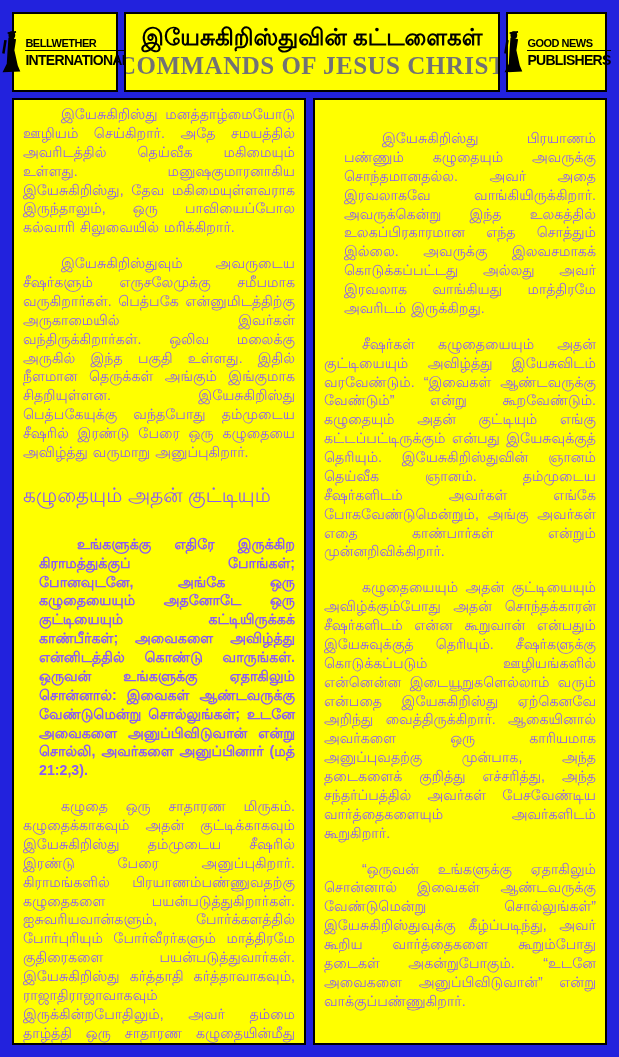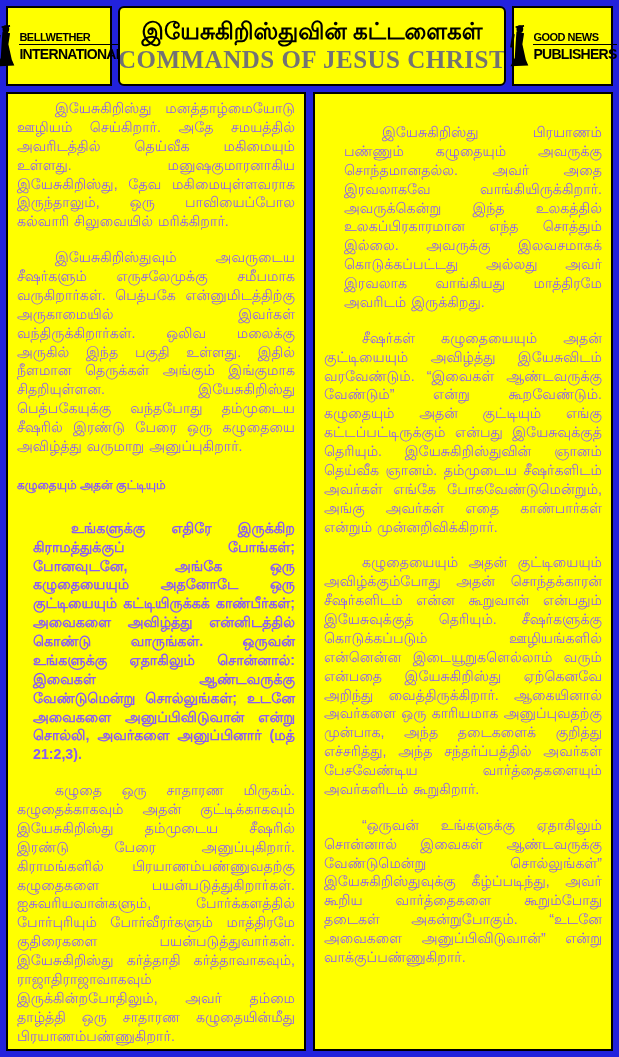--- a/index.html
+++ b/index.html
@@ -3,21 +3,21 @@
 <meta charset="utf-8">
 <style>
   * { margin: 0; padding: 0; box-sizing: border-box; }
   html, body { background: #2222DD; }
   body { font-family: "Liberation Sans", "DejaVu Sans", sans-serif; }
 
   .page {
     width: 619px;
     height: 1057px;
     background: #2222DD;
-    padding: 6px;
+    padding: 12px;
     display: flex;
     flex-direction: column;
     gap: 6px;
   }
 
   .box {
     background: #FFFF00;
     border: 2px solid #000000;
   }
 
@@ -57,21 +57,20 @@
 
   .title-box {
     flex: 1 1 auto;
     display: flex;
     flex-direction: column;
     align-items: center;
     justify-content: center;
     gap: 3px;
     overflow: hidden;
     padding: 2px 4px;
-    border-radius: 6px;
   }
   .title-tamil {
     font-weight: bold;
     font-size: 23px;
     line-height: 1.1;
     white-space: nowrap;
     color: #000;
   }
   .title-english {
     font-family: "Liberation Serif", "DejaVu Serif", serif;
@@ -99,22 +98,22 @@
   .column p {
     font-size: 14.2px;
     line-height: 1.33;
     text-align: justify;
     text-indent: 38px;
     margin: 0 0 17px 0;
     word-spacing: 1px;
   }
   .column p.bold { font-weight: bold; margin-left: 16px; }
   .column .section-heading {
-    font-size: 12px;
-    font-weight: bold;
+    font-size: 20px;
+    font-weight: normal;
     margin: 22px 0 26px 0;
     text-indent: 0;
     text-align: left;
   }
   .right-column .first-para { margin-top: 24px; margin-left: 20px; }
 </style>
 </head>
 <body>
 
 <div class="page">

